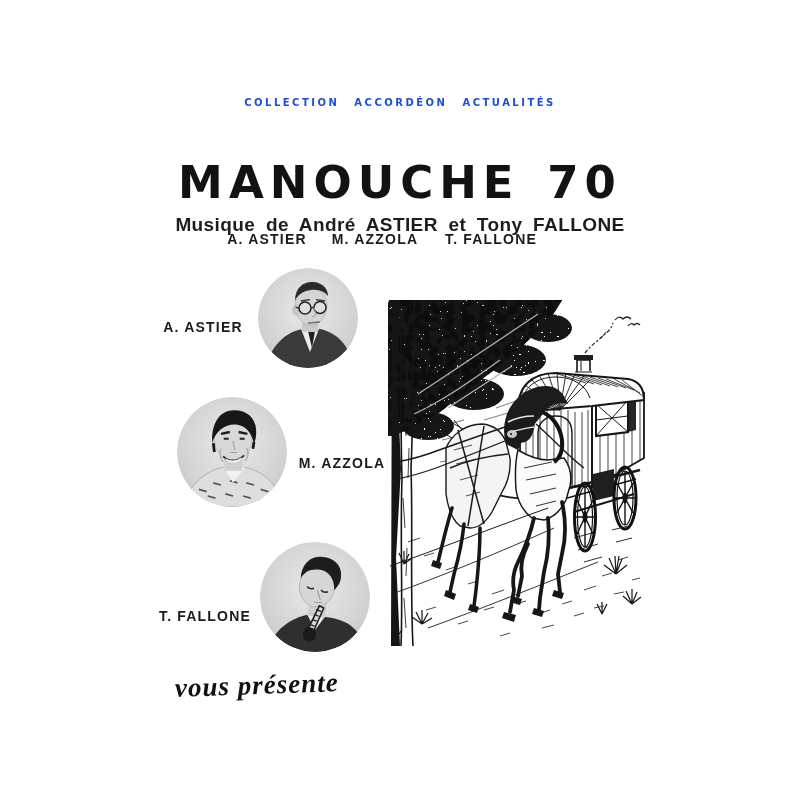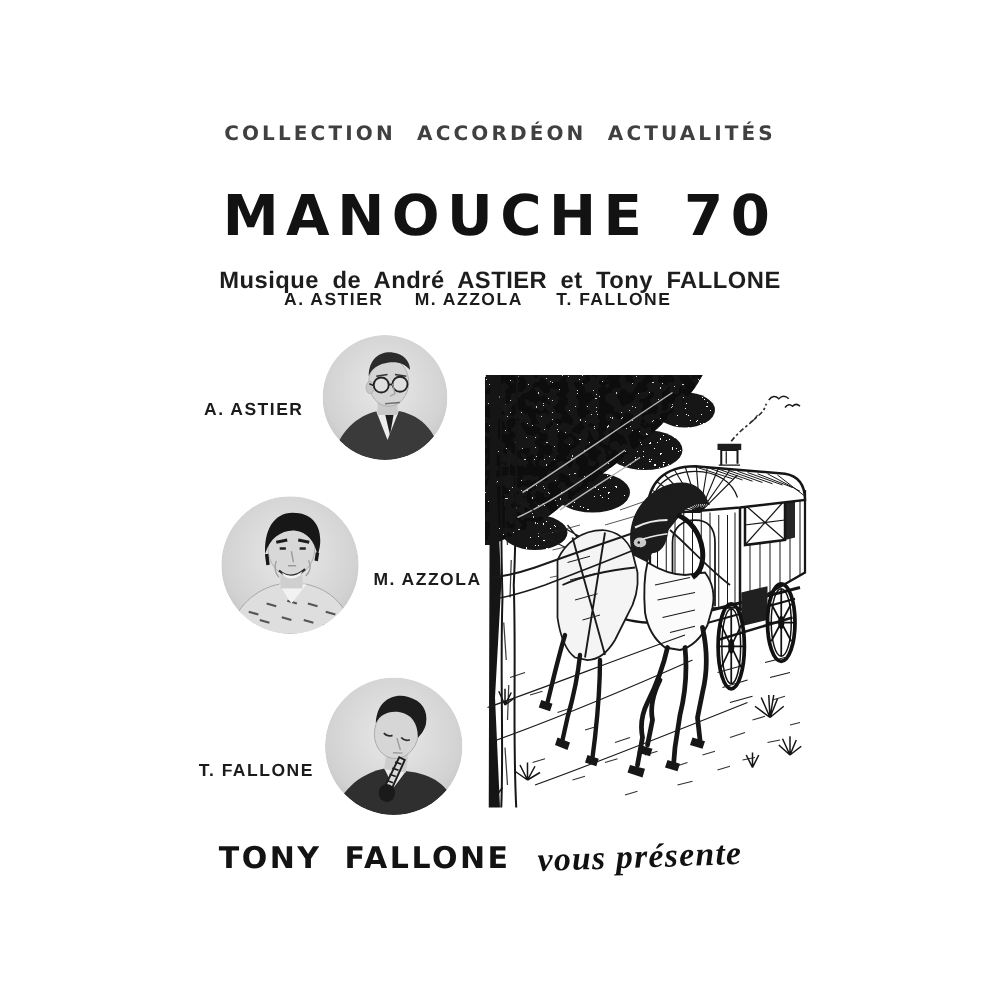--- a/index.html
+++ b/index.html
@@ -1,21 +1,21 @@
 <!DOCTYPE html>
 <html><head>
 <meta charset="utf-8">
 <style>
   html,body{margin:0;padding:0;background:#fff;}
   .page{position:relative;width:800px;height:800px;background:#fff;overflow:hidden;
         font-family:"DejaVu Sans",sans-serif;color:#1b1b1b;}
   .abs{position:absolute;}
-  .collection{left:0;right:0;top:97px;text-align:center;font-size:16px;font-weight:bold;
-              letter-spacing:2.5px;word-spacing:9px;color:#404040;}
-  .title{left:0;right:0;top:146px;margin:0;text-align:center;font-size:45px;font-weight:bold;
+  .collection{left:0;right:0;top:97px;text-align:center;font-size:10px;font-weight:bold;
+              letter-spacing:2.5px;word-spacing:9px;color:#1d4ed8;}
+  .title{left:0;right:0;top:156px;margin:0;text-align:center;font-size:45px;font-weight:bold;
          letter-spacing:6px;word-spacing:6px;color:#121212;}
   .subtitle{left:0;right:0;top:214px;text-align:center;font-family:"Liberation Sans",sans-serif;
             font-size:19px;font-weight:bold;letter-spacing:.4px;word-spacing:5px;color:#1d1d1d;}
   .credit{top:231px;transform:translateX(-50%);font-family:"Liberation Sans",sans-serif;
           font-size:14px;font-weight:bold;letter-spacing:1.2px;white-space:nowrap;}
   .plabel{transform:translate(-50%,-50%);font-family:"Liberation Sans",sans-serif;font-size:14px;
           font-weight:bold;letter-spacing:1.2px;white-space:nowrap;}
   .photo{border-radius:50%;overflow:hidden;display:block;}
   .footer{left:175px;top:670px;display:flex;align-items:baseline;gap:22px;}
   .presenter{font-size:24px;font-weight:bold;letter-spacing:2px;word-spacing:8px;color:#131313;white-space:nowrap;}
@@ -255,17 +255,16 @@
       <path d="M8,340 l-4,-9 M8,340 l1,-11 M8,340 l6,-8"></path>
     </g>
 
     <g stroke="#1b1b1b" stroke-width="1.2" fill="none">
       <path d="M227,22 q4,-5 8,-1 q4,-4 8,0"></path>
       <path d="M240,28 q3,-4 6,-1 q3,-3 6,0"></path>
     </g>
   </svg>
 
   <div class="abs footer">
-    <span class="presenter">TONY FALLONE</span>
     <span class="script">vous présente</span>
   </div>
 
 </div>
 
 </body></html>

